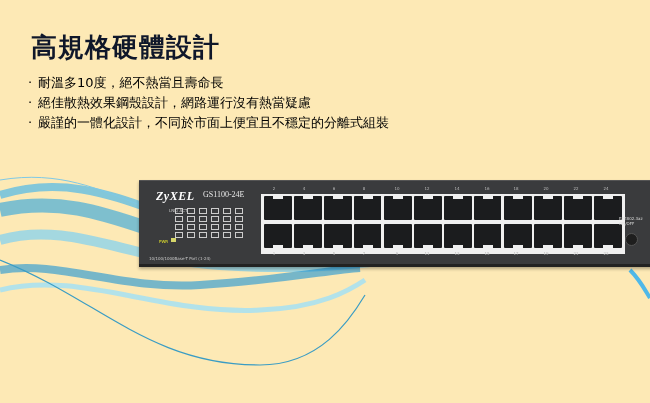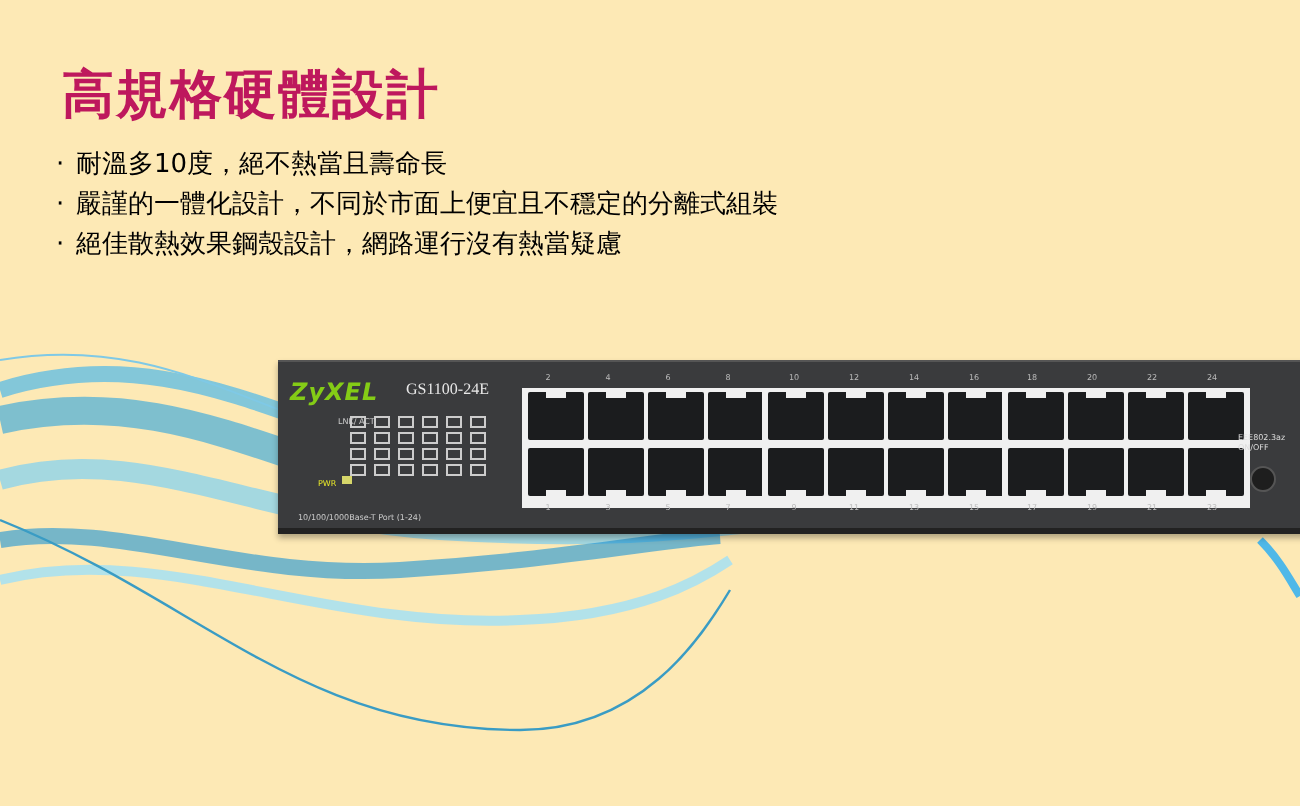--- a/index.html
+++ b/index.html
@@ -1,23 +1,23 @@
 <!DOCTYPE html>
 <html><head>
 <meta charset="utf-8">
 <style>
   html,body{margin:0;padding:0;}
   body{width:650px;height:403px;overflow:hidden;background:#fde9b5;font-family:"DejaVu Sans","Liberation Sans",sans-serif;position:relative;}
-  .title{position:absolute;left:31px;top:30px;font-size:26px;font-weight:bold;color:#be185d;letter-spacing:1px;}
+  .title{position:absolute;left:31px;top:30px;font-size:26px;font-weight:bold;color:#0f172a;letter-spacing:1px;}
   .bullets{position:absolute;left:28px;top:73px;font-size:13px;color:#000000;line-height:20px;}
   .bullets div{white-space:nowrap;}
   .bullets .dot{display:inline-block;width:10px;}
   .swoosh{position:absolute;left:0;top:150px;width:650px;height:253px;}
   .switch{position:absolute;left:139px;top:180px;width:515px;height:83px;background:#3a3b3d;border-top:1px solid #555;border-bottom:3px solid #222;box-shadow:0 2px 3px rgba(0,0,0,.3);}
-  .logo{position:absolute;left:6px;top:8px;color:#84cc16;font-weight:bold;font-style:italic;font-size:12px;letter-spacing:.5px;}
+  .logo{position:absolute;left:17px;top:8px;color:#ffffff;font-weight:bold;font-style:italic;font-size:12px;letter-spacing:.5px;font-family:Liberation Serif, serif;}
   .model{position:absolute;left:64px;top:9px;color:#e8e8e8;font-size:8px;font-family:Liberation Serif, serif;}
   .leds{position:absolute;left:36px;top:27px;display:grid;grid-template-columns:repeat(6,8px);gap:2px 4px;}
   .led{width:6px;height:4px;border:1px solid #ccc;}
   .led-label{position:absolute;left:30px;top:27px;font-size:4px;color:#ccc;line-height:5px;}
   .pwr{position:absolute;left:20px;top:58px;font-size:4px;color:#e6e62a;}
   .pwr-led{position:absolute;left:32px;top:57px;width:5px;height:4px;background:#d6d66a;}
   .portlabel{position:absolute;left:10px;top:75px;font-size:4px;color:#ccc;}
   .bank{position:absolute;top:13px;height:56px;background:#f0f0f0;display:grid;grid-template-columns:repeat(4,28px);grid-template-rows:24px 24px;gap:4px 2px;padding:2px 3px;}
   .port{background:#1b1c1e;border-radius:1px;position:relative;}
   .port::after{content:"";position:absolute;left:9px;top:-1px;width:10px;height:4px;background:#f0f0f0;}
@@ -38,22 +38,22 @@
   <path d="M0,140 C80,120 160,165 260,160 C320,158 350,140 365,130" stroke="#9fe0f7" stroke-width="5" fill="none" opacity=".8"></path>
   <path d="M0,110 C100,150 150,215 260,215 C320,215 350,170 365,145" stroke="#3a9cc4" stroke-width="1.2" fill="none"></path>
   <path d="M0,30 C60,20 100,40 140,55" stroke="#7fc9e6" stroke-width="1" fill="none"></path>
   <path d="M630,120 C640,130 645,140 650,148" stroke="#4fb8e8" stroke-width="4" fill="none"></path>
 </svg>
 
 <div class="title">高規格硬體設計</div>
 
 <div class="bullets">
   <div><span class="dot">·</span><span>耐溫多10度，絕不熱當且壽命長</span></div>
+  <div><span class="dot">·</span><span>絕佳散熱效果鋼殼設計，網路運行沒有熱當疑慮</span></div>
   <div><span class="dot">·</span><span>嚴謹的一體化設計，不同於市面上便宜且不穩定的分離式組裝</span></div>
-  <div><span class="dot">·</span><span>絕佳散熱效果鋼殼設計，網路運行沒有熱當疑慮</span></div>
 </div>
 
 <div class="switch">
   <span class="logo">ZyXEL</span>
   <span class="model">GS1100-24E</span>
   <span class="led-label">LNK/ ACT</span>
   <div class="leds">
     <div class="led"></div>
       <div class="led"></div>
       <div class="led"></div>

